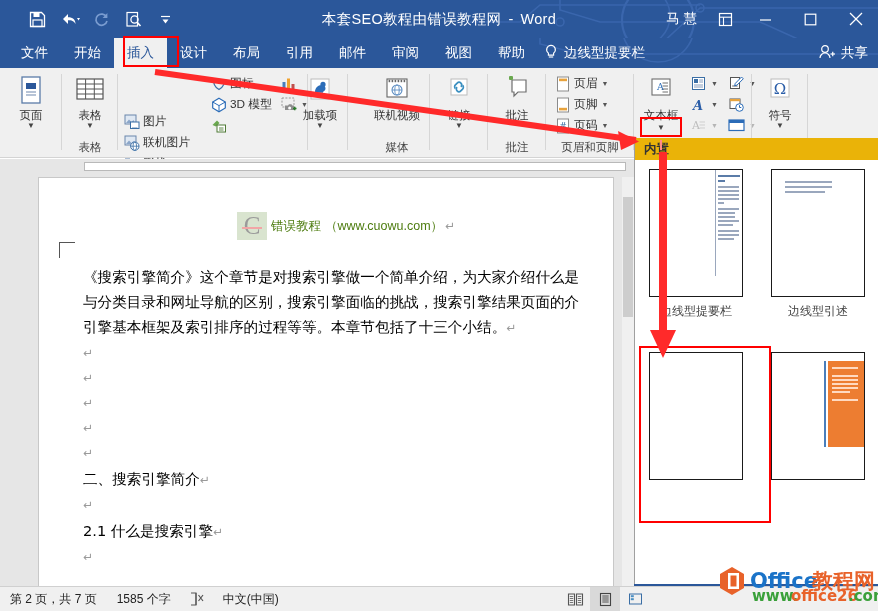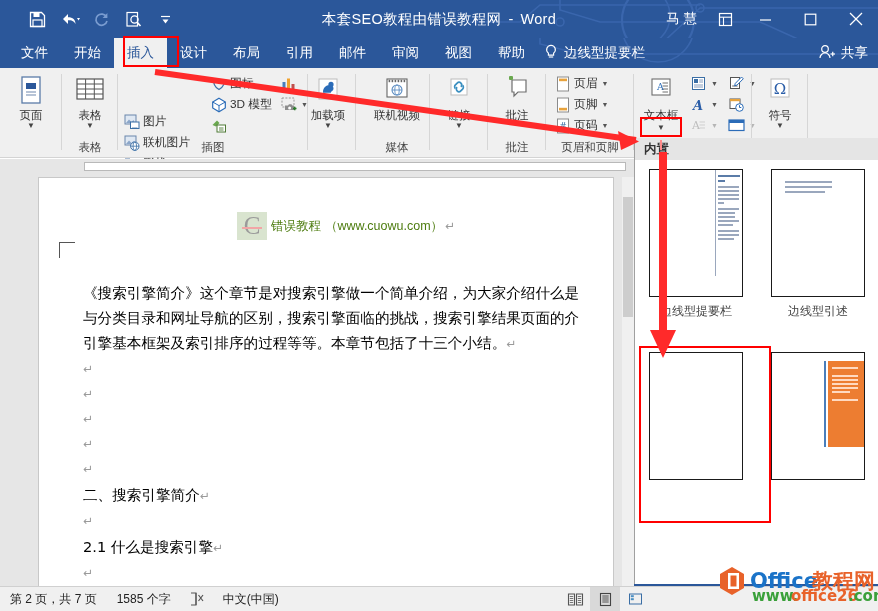--- a/index.html
+++ b/index.html
@@ -135,37 +135,36 @@
   .logo-mark .strike {
     position: absolute; left: 5px; top: 15px; width: 20px; height: 2px; background: #f2a6a6;
   }
   .logo-text { font-size: 12.5px; color: #4d7c0f; padding-left: 2px; }
   .pilcrow { color: #9a9a9a; font-size: 12px; }
 
   .body-text {
     position: absolute; left: 44px; top: 86px; width: 492px;
     font-size: 14.6px; line-height: 25px; color: #000;
     font-family: "DejaVu Sans", sans-serif;
-    margin-top: 16px;
   }
   .body-text p { margin: 0; white-space: nowrap; }
   .caret-mark {
     position: absolute; left: 20px; top: 64px; width: 16px; height: 16px;
     border-left: 1.5px solid #555; border-top: 1.5px solid #555;
   }
   .blank-line { height: 25px; color: #9a9a9a; font-size: 12px; }
 
   
   .gallery {
     position: absolute; left: 634px; top: 138px; width: 244px; bottom: 25px;
     background: #fff; border: 1px solid #a0a0a0; border-top: none; border-right: none;
     overflow: hidden;
   }
   .gal-header {
-    height: 22px; background: #e5e5e5; display: flex; align-items: center;
+    height: 22px; background: #eab308; display: flex; align-items: center;
     padding-left: 9px; font-size: 12.5px; color: #333; font-weight: bold;
   }
   .gal-grid {
     position: absolute; left: 0; top: 22px; right: 0; bottom: 0;
     display: grid; grid-template-columns: 122px 122px; grid-auto-rows: 183px;
   }
   .gal-cell {
     position: relative; display: flex; flex-direction: column; align-items: center;
     padding-top: 9px; cursor: pointer;
   }
@@ -470,25 +469,24 @@
                   <rect x="1" y="1" width="12" height="9" fill="none" stroke="#999" stroke-width="1" stroke-dasharray="2 1.4"></rect>
                   <path d="M4 8.5 h3 l1-1.2h2.4l1 1.2h1.6v4.6H4z" fill="#8d8d8d"></path>
                   <circle cx="8.6" cy="10.9" r="1.5" fill="#fff"></circle>
                   <path d="M12 11.5 h3.5 M13.75 9.75 v3.5" stroke="#2b7a2b" stroke-width="1.5"></path>
                 </svg>
             </span>
             <span class="dd">▼</span>
           </div>
         </div>
       </div>
-      <div class="glabel">插图</div>
-      <div class="gdiv"></div>
-    </div>
-
-    <div class="rgroup" style="left:300px; width:56px;">
+      <div class="gdiv"></div>
+    </div>
+
+    <div class="rgroup" style="left:292px; width:56px;">
       <div class="gcontent">
         <div class="bigbtn">
           <span class="ico">
             <svg width="30" height="30" viewBox="0 0 30 30">
                 <rect x="6" y="3" width="18" height="20" fill="#fff" stroke="#bcbcbc" stroke-width="1"></rect>
                 <path d="M10 16 c0-4 3-7 6.5-7 c2.5 0 4 1.6 4 3.4 c0 2.4-2.6 2.6-2.6 4.4 l-7.9 0z" fill="#2b6cb8"></path>
                 <circle cx="18" cy="8.4" r="2.6" fill="#2b6cb8"></circle>
               </svg>
           </span>
           <span class="lbl">加载项</span>

